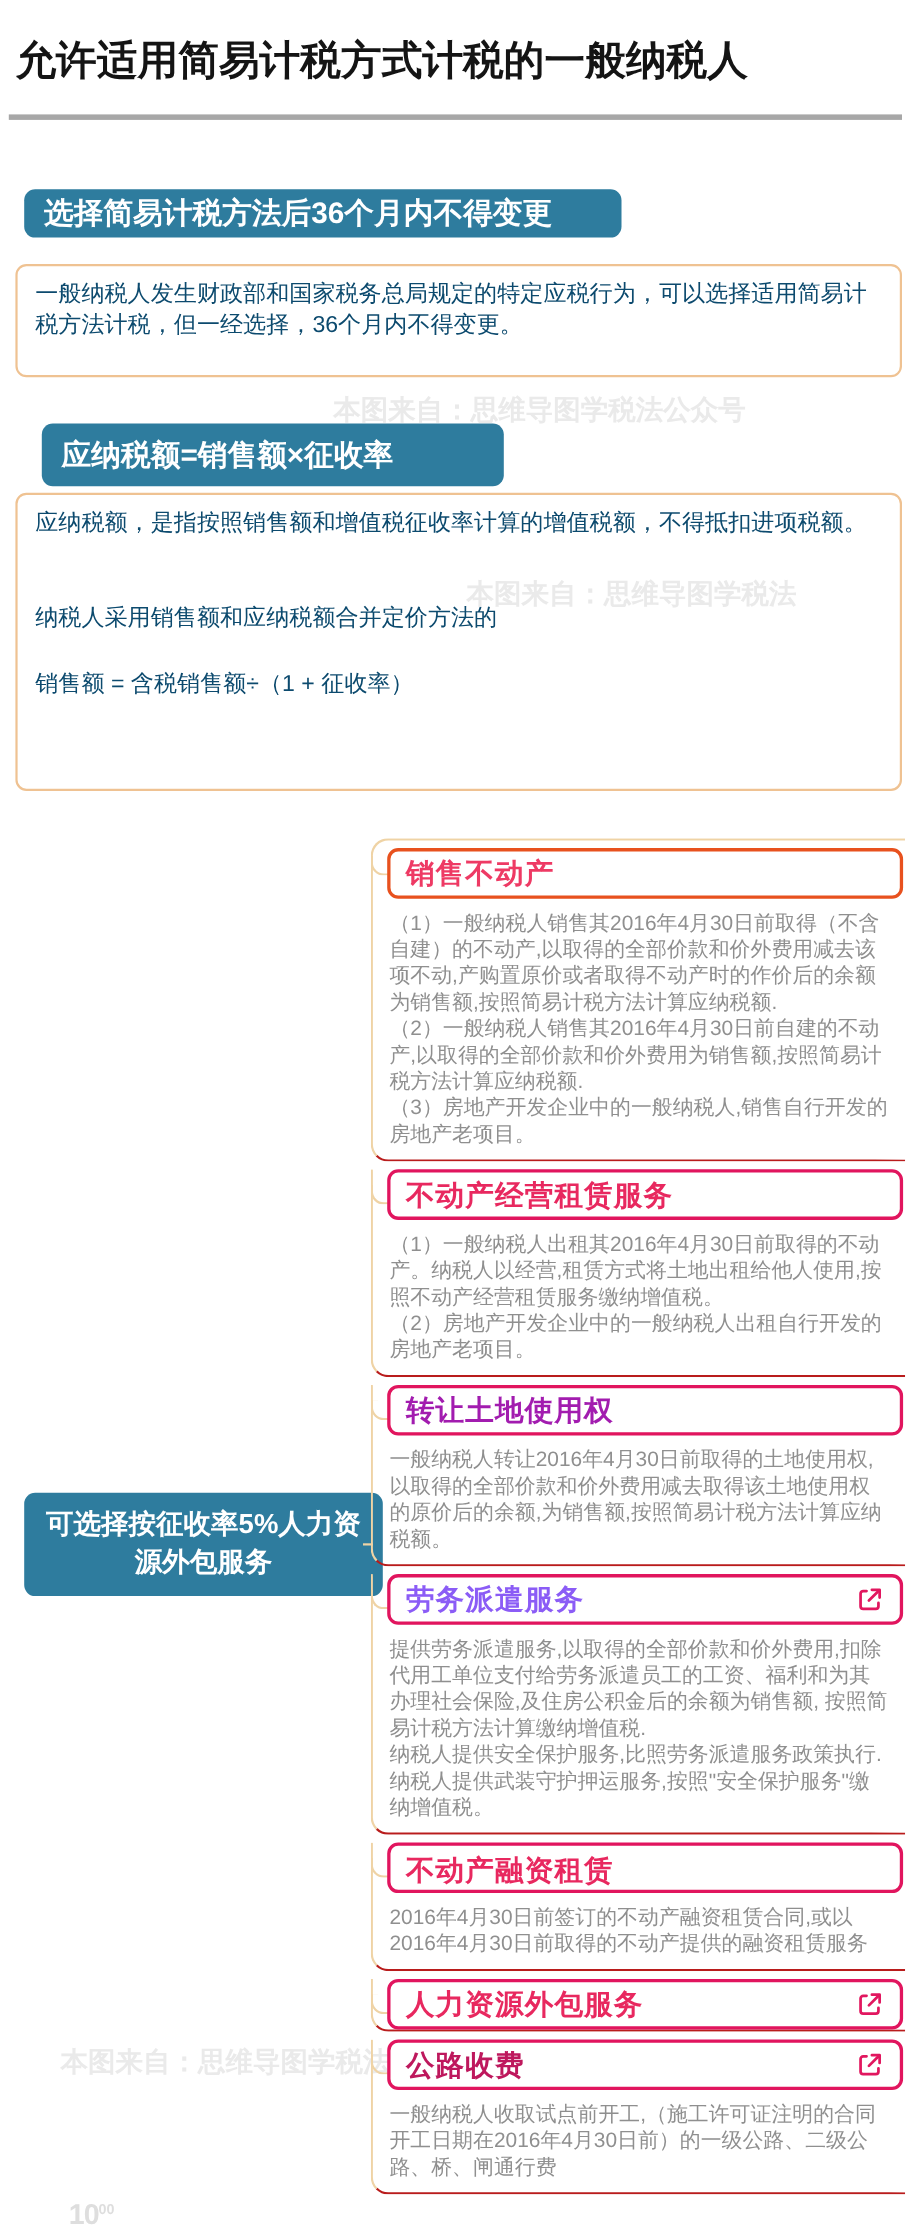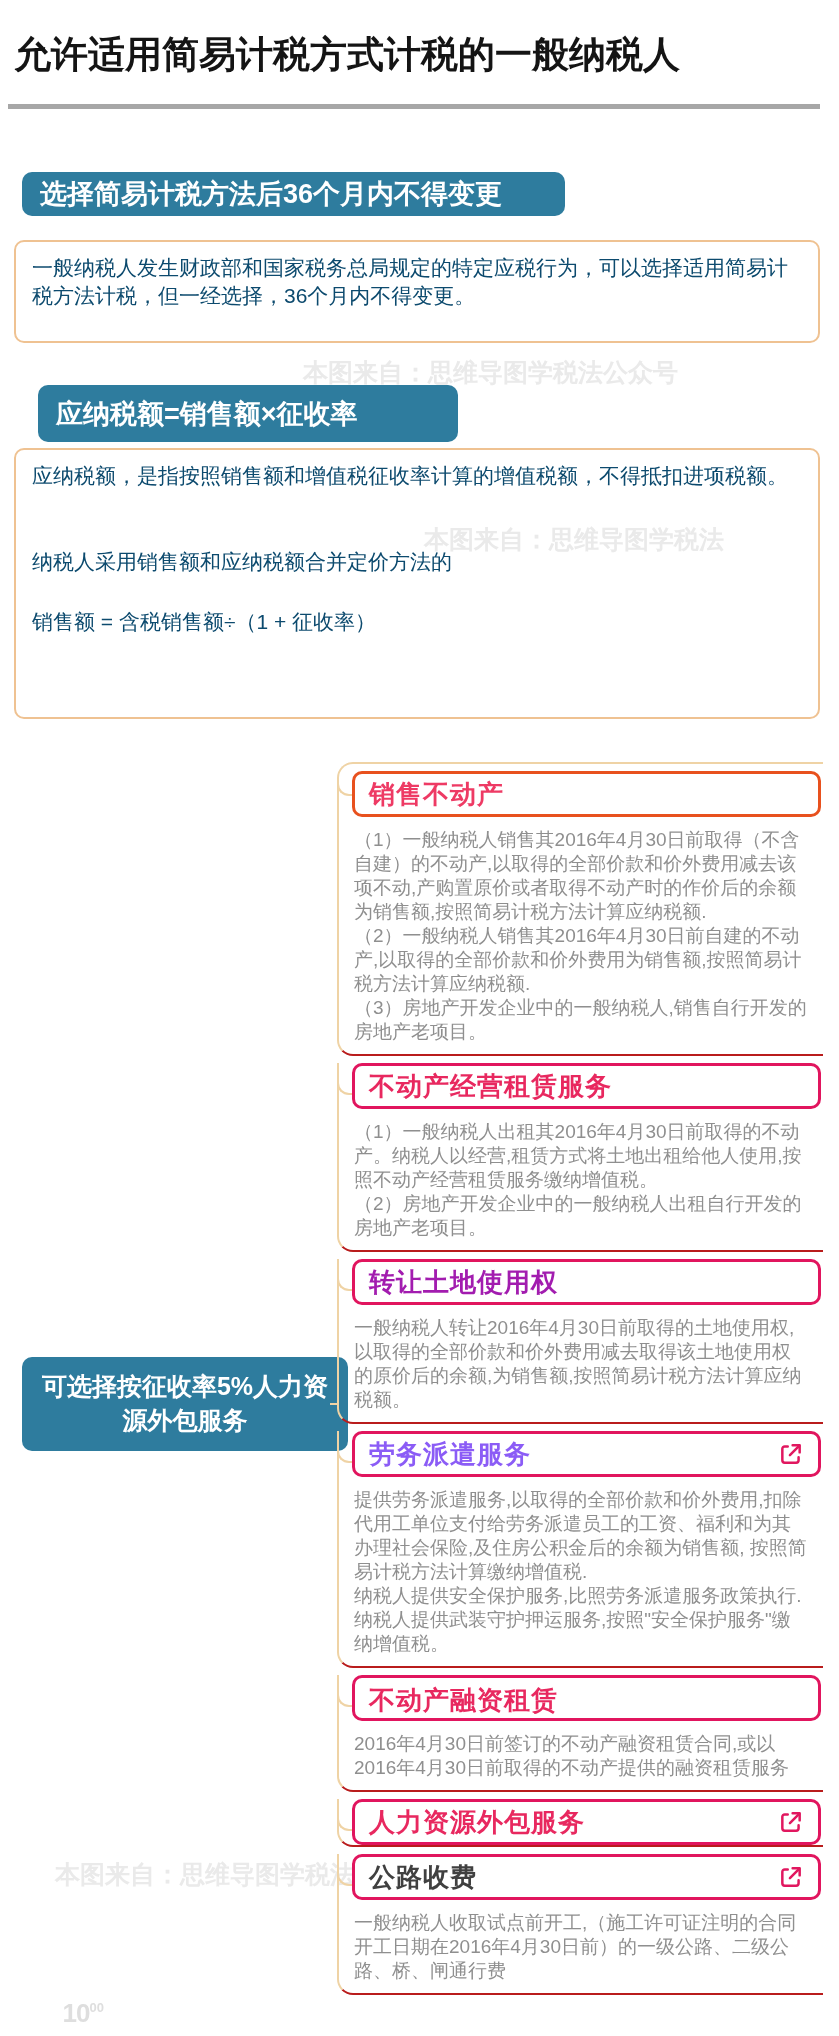--- a/index.html
+++ b/index.html
@@ -187,21 +187,21 @@
           <path d="M13.5 4H20v6.5" fill="none" stroke="#e1175f" stroke-width="2.3" stroke-linecap="round" stroke-linejoin="round"></path>
           <path d="M19.5 4.5 11 13" fill="none" stroke="#e1175f" stroke-width="2.3" stroke-linecap="round"></path>
         </svg>
       </span>
     </div>
 
   </div>
     <div class="section">
     <div class="branch-stub"></div>
     <div class="sec-heading" style="border-color: rgb(225, 21, 94);">
-      <span class="sec-label" style="color: #404040; text-align: center;">公路收费</span>
+      <span class="sec-label" style="color: #be185d; text-align: center;">公路收费</span>
       <span class="link-icon">
         <svg viewBox="0 0 24 24" width="26" height="26">
           <path d="M9 5H6.2A2.2 2.2 0 0 0 4 7.2v10.6A2.2 2.2 0 0 0 6.2 20h10.6a2.2 2.2 0 0 0 2.2-2.2V15" fill="none" stroke="#e1175f" stroke-width="2.3" stroke-linecap="round"></path>
           <path d="M13.5 4H20v6.5" fill="none" stroke="#e1175f" stroke-width="2.3" stroke-linecap="round" stroke-linejoin="round"></path>
           <path d="M19.5 4.5 11 13" fill="none" stroke="#e1175f" stroke-width="2.3" stroke-linecap="round"></path>
         </svg>
       </span>
     </div>
     <div class="sec-body">一般纳税人收取试点前开工,（施工许可证注明的合同开工日期在2016年4月30日前）的一级公路、二级公路、桥、闸通行费</div>
   </div>

